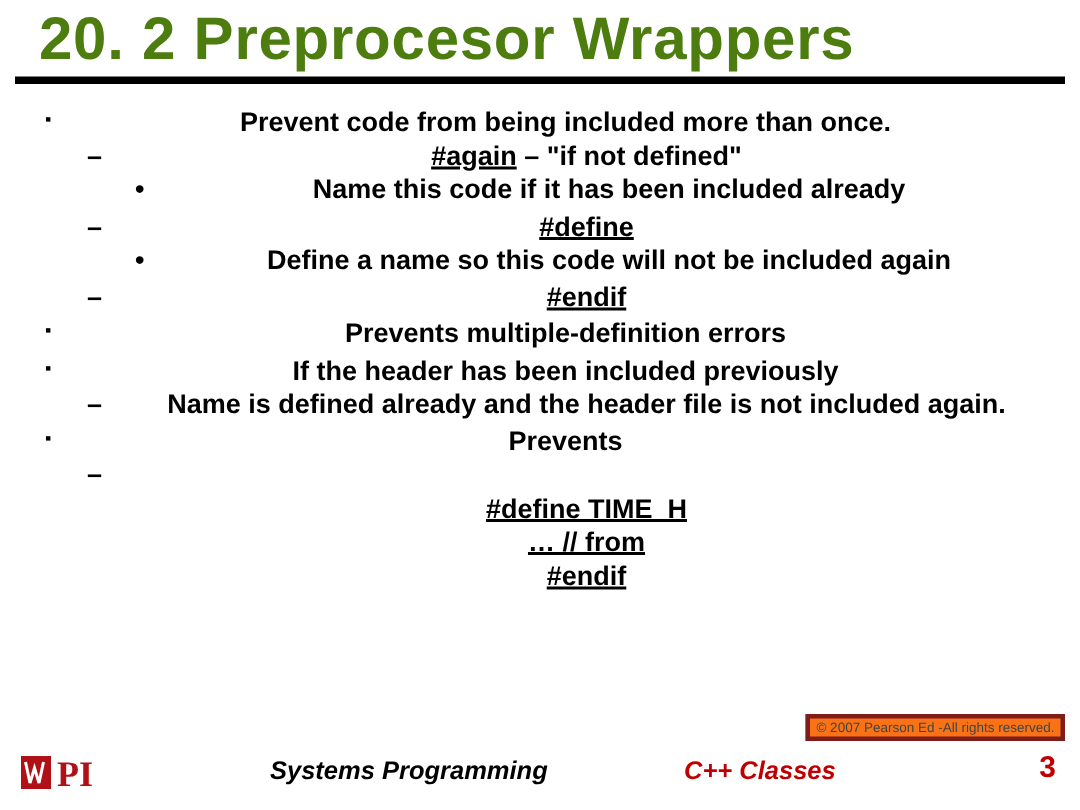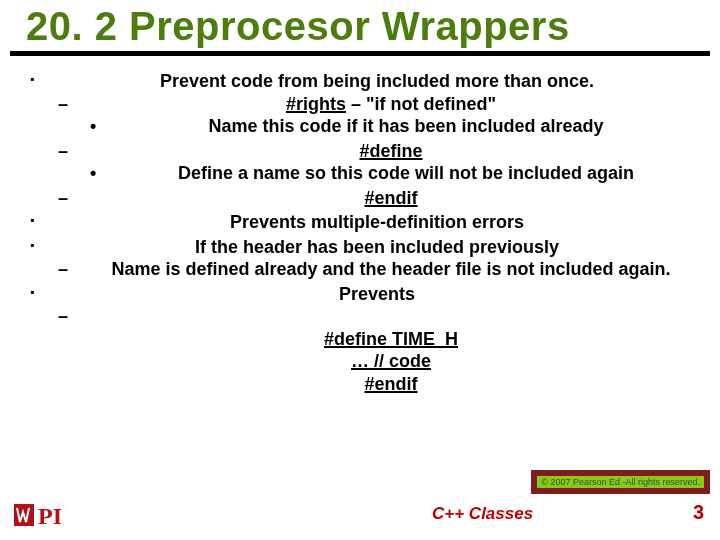--- a/index.html
+++ b/index.html
@@ -75,21 +75,21 @@
     position: absolute;
     left: 180px;
     bottom: 10px;
     font-weight: bold;
     font-style: italic;
     font-size: 17px;
     color: #000;
   }
   .footer-right {
     position: absolute;
-    left: 432px;
+    left: 456px;
     bottom: 10px;
     font-weight: bold;
     font-style: italic;
     font-size: 17px;
     color: #c00000;
   }
   .page-num {
     position: absolute;
     right: 16px;
     bottom: 10px;
@@ -97,41 +97,41 @@
     font-size: 20px;
     color: #c00000;
   }
   .copyright {
     position: absolute;
     right: 10px;
     bottom: 46px;
     font-size: 9px;
     font-family: Arial, sans-serif;
     color: #444;
-    border: 6px solid #7f1d1d;
+    border: 3px solid #7f1d1d;
     padding: 1px 4px;
-    background: #84cc16;
+    background: #f97316;
     font-weight: normal;
   }
 </style>
 </head>
 <body>
 
 <div class="title-wrap">
   <h1 class="title">20. 2 Preprocesor Wrappers</h1>
 </div>
 <div class="title-rule"></div>
 
 <div class="content">
   <ul class="lvl1">
     <li>
       <span>Prevent code from being included more than once.</span>
       <ul class="lvl2">
         <li>
-          <span class="underline">#rights</span><span> – "if not defined"</span>
+          <span class="underline">#again</span><span> – "if not defined"</span>
           <ul class="lvl3">
             <li>Name this code if it has been included already</li>
           </ul>
         </li>
         <li>
           <span class="underline">#define</span>
           <ul class="lvl3">
             <li>Define a name so this code will not be included again</li>
           </ul>
         </li>
@@ -146,31 +146,32 @@
       <ul class="lvl2">
         <li>Name is defined already and the header file is not included again.</li>
       </ul>
     </li>
     <li>
       <span>Prevents</span>
       <ul class="lvl2">
         <li>
           <br>
           <span class="underline">#define TIME_H</span><br>
-          <span class="underline">… // code</span><br>
+          <span class="underline">… // from</span><br>
           <span class="underline">#endif</span>
         </li>
       </ul>
     </li>
   </ul>
 </div>
 
 <div class="copyright">© 2007 Pearson Ed -All rights reserved.</div>
 
 <div class="footer">
   <svg class="logo" width="78" height="30" viewBox="0 0 78 30">
     <rect x="0" y="4" width="20" height="22" fill="#b01116"></rect>
     <path d="M3 8 L6 22 L9 12 L12 22 L15 8" stroke="#fff" stroke-width="2" fill="none"></path>
     <text x="24" y="24" font-family="Georgia, serif" font-weight="bold" font-size="24" fill="#b01116">PI</text>
   </svg>
+  <div class="footer-center">Systems Programming</div>
   <div class="footer-right">C++ Classes</div>
   <div class="page-num">3</div>
 </div>
 
 </body></html>

